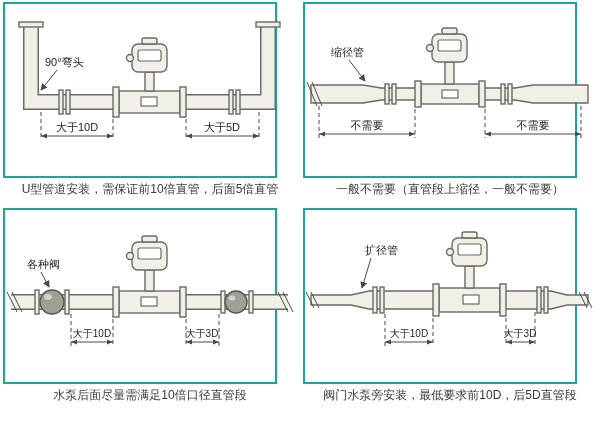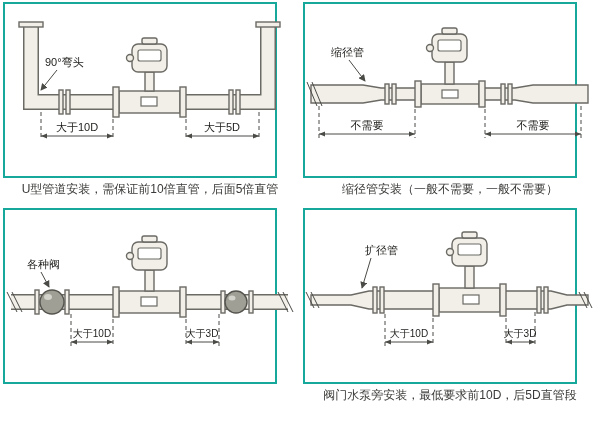--- a/index.html
+++ b/index.html
@@ -126,21 +126,21 @@
             <polygon class="arr" points="110,130 104,127.4 104,132.6"></polygon>
             <text class="dim" x="62" y="125">不需要</text>
             <line class="thin" x1="180" y1="130" x2="276" y2="130"></line>
             <polygon class="arr" points="180,130 186,127.4 186,132.6"></polygon>
             <polygon class="arr" points="276,130 270,127.4 270,132.6"></polygon>
             <text class="dim" x="228" y="125">不需要</text>
           </g>
         </svg>
       </div>
       <div class="caption">
-        <div>缩径管安装（一般不需要，一般不需要）</div>
+        <div>一般不需要（直管段上缩径，一般不需要）</div>
       </div>
     </div>
 
     <div class="cell">
       <div class="panel">
         <svg width="290" height="172" viewBox="0 0 290 172">
           <defs>
             <marker id="p3arr" viewBox="0 0 8 8" refX="7" refY="4" markerWidth="7" markerHeight="7" orient="auto">
               <path d="M0 0 L8 4 L0 8 Z" fill="#4a4a46"></path>
             </marker>
@@ -188,20 +188,21 @@
             <polygon class="arr" points="108,132 102,129.4 102,134.6"></polygon>
             <text class="dim-sm" x="87" y="127">大于10D</text>
             <line class="thin" x1="181" y1="132" x2="214" y2="132"></line>
             <polygon class="arr" points="181,132 187,129.4 187,134.6"></polygon>
             <polygon class="arr" points="214,132 208,129.4 208,134.6"></polygon>
             <text class="dim-sm" x="197" y="127">大于3D</text>
           </g>
         </svg>
       </div>
       <div class="caption">
+        <div>水泵后面尽量需满足10倍口径直管段</div>
       </div>
     </div>
 
     <div class="cell">
       <div class="panel">
         <svg width="290" height="172" viewBox="0 0 290 172">
           <defs>
             <marker id="p4arr" viewBox="0 0 8 8" refX="7" refY="4" markerWidth="7" markerHeight="7" orient="auto">
               <path d="M0 0 L8 4 L0 8 Z" fill="#4a4a46"></path>
             </marker>

